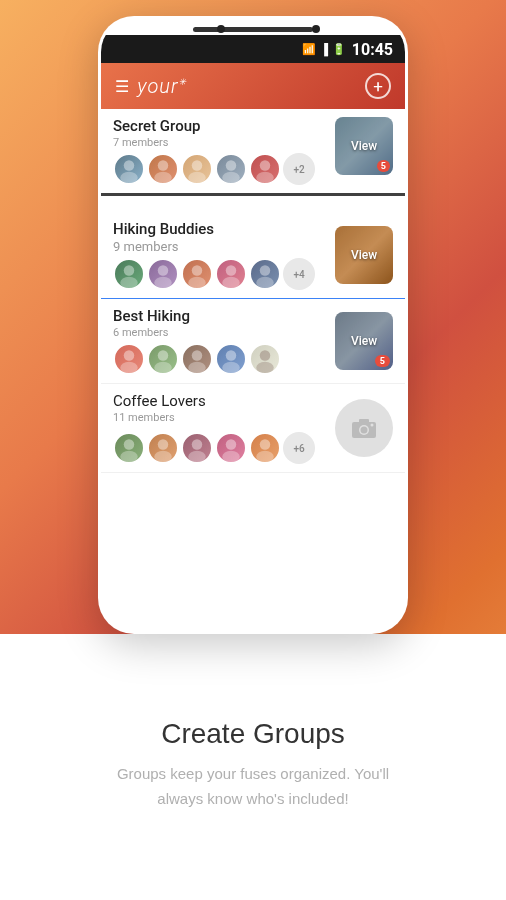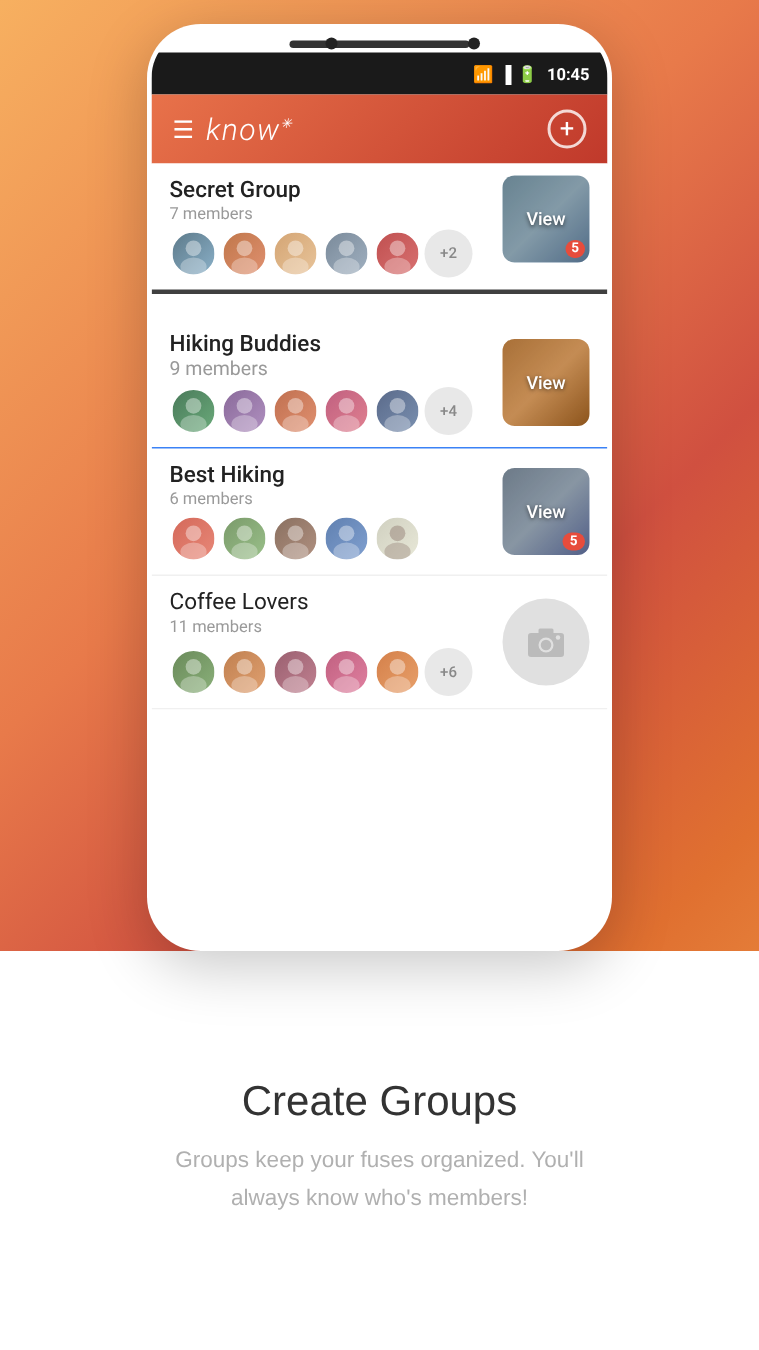--- a/index.html
+++ b/index.html
@@ -22,28 +22,28 @@
   <div style="width:310px;height:618px;margin-top:16px;border-radius:36px;border:3px solid rgba(255,255,255,0.65);background:white;overflow:hidden;position:relative;box-shadow:0 10px 40px rgba(0,0,0,0.22);">
 
     <div style="position:absolute;top:8px;left:50%;transform:translateX(-50%);width:120px;height:5px;background:#333;border-radius:3px;z-index:10;"></div>
     <div style="position:absolute;top:6px;left:38%;width:8px;height:8px;background:#222;border-radius:50%;z-index:10;"></div>
     <div style="position:absolute;top:6px;right:28%;width:8px;height:8px;background:#222;border-radius:50%;z-index:10;"></div>
 
     <div style="background:#1a1a1a;height:28px;display:flex;align-items:center;justify-content:flex-end;padding:0 12px;gap:4px;margin-top:16px;">
       <span style="color:white;font-size:11px;">📶</span>
       <span style="color:white;font-size:11px;">▐</span>
       <span style="color:white;font-size:11px;">🔋</span>
-      <span style="color:white;font-size:11px;font-weight:bold;margin-left:2px;">10:45</span>
+      <span style="color:white;font-size:16px;font-weight:bold;margin-left:2px;">10:45</span>
     </div>
 
     <div style="background:linear-gradient(135deg,#e8724a,#c0392b);height:46px;display:flex;align-items:center;justify-content:space-between;padding:0 14px;">
       <div style="display:flex;align-items:center;gap:8px;">
         <div style="color:white;font-size:16px;cursor:pointer;">☰</div>
         <div style="color:white;font-size:20px;font-style:italic;font-weight:300;letter-spacing:1px;">
-          <span>know</span><span style="font-size:9px;vertical-align:super;">✳</span>
+          <span>your</span><span style="font-size:9px;vertical-align:super;">✳</span>
         </div>
       </div>
       <div style="width:26px;height:26px;border-radius:50%;border:2px solid rgba(255,255,255,0.8);color:white;display:flex;align-items:center;justify-content:center;font-size:17px;cursor:pointer;">+</div>
     </div>
 
     <div style="background:white;overflow-y:hidden;flex:1;">
 
       <div style="display:flex;align-items:flex-start;padding:8px 12px;border-bottom:3px solid #404040;">
         <div style="flex:1;">
           <div style="font-size:15px;font-weight:500;color:#222;margin-bottom:1px;">Secret Group</div>
@@ -227,16 +227,16 @@
             <circle cx="21" cy="8" r="1.5" fill="#e0e0e0"></circle>
           </svg>
         </div>
       </div>
 
     </div>
   </div>
 
   <div style="background:white;width:506px;padding:28px 40px 32px;text-align:center;flex:1;display:flex;flex-direction:column;align-items:center;justify-content:center;margin-top:0;">
     <div style="font-size:28px;font-weight:300;color:#333;margin-bottom:12px;font-family:Arial,sans-serif;">Create Groups</div>
-    <div style="font-size:15px;color:#b0b0b0;line-height:1.65;max-width:280px;font-family:Arial,sans-serif;">Groups keep your fuses organized. You'll always know who's members!</div>
+    <div style="font-size:15px;color:#b0b0b0;line-height:1.65;max-width:280px;font-family:Arial,sans-serif;">Groups keep your fuses organized. You'll always know who's included!</div>
   </div>
 
 </div>
 
 </body></html>

